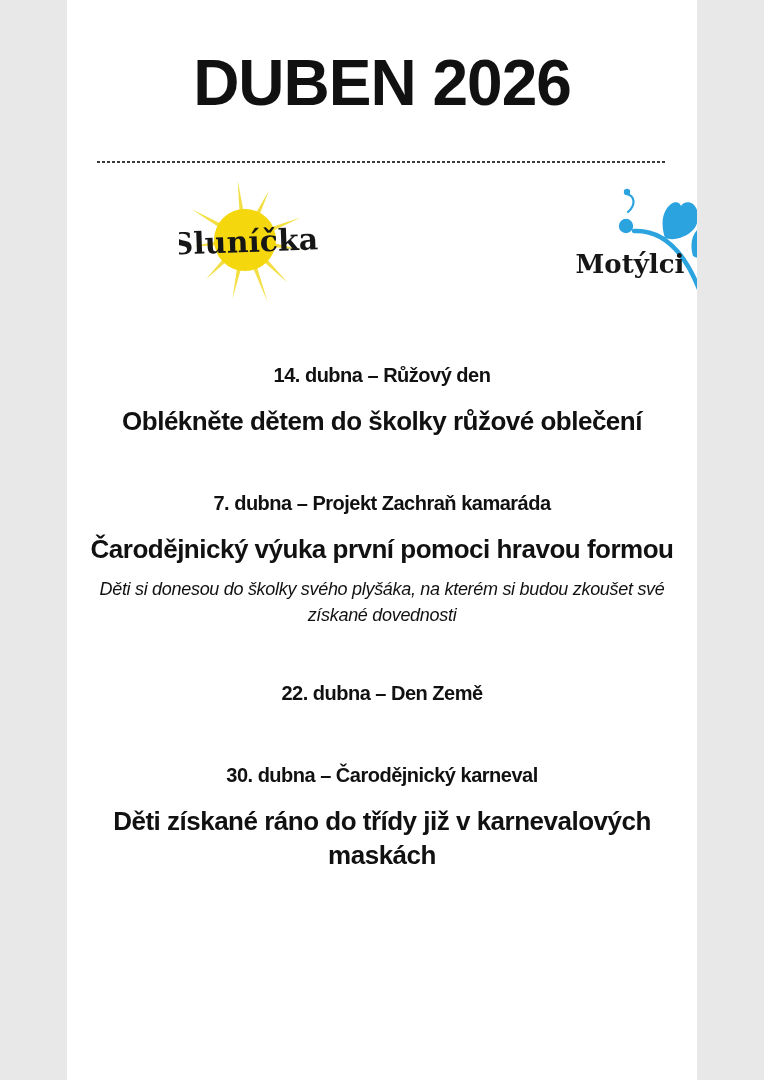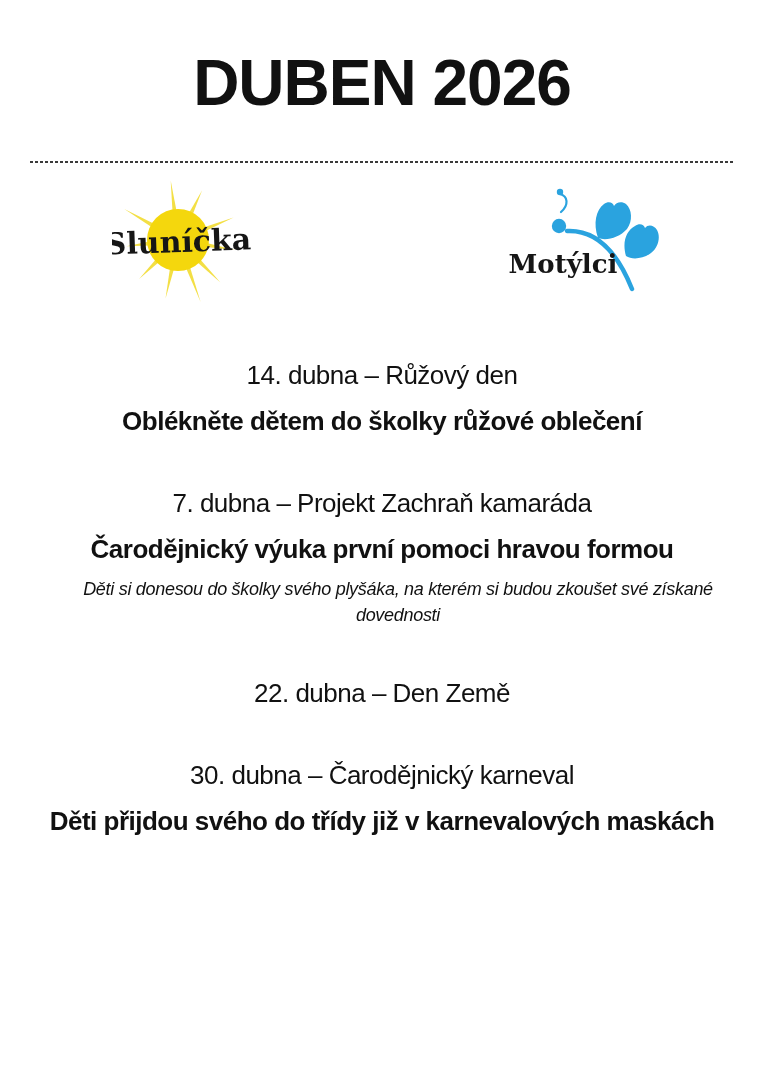--- a/index.html
+++ b/index.html
@@ -1,18 +1,18 @@
 <!DOCTYPE html>
 <html lang="cs"><head>
 <meta charset="utf-8">
 <style>
   html, body { margin: 0; padding: 0; background: #e8e8e8; }
   .page {
     position: relative;
-    width: 764px;
+    width: 630px;
     height: 1080px;
     margin: 0 auto;
     background: #ffffff;
     color: #111111;
     font-family: "Liberation Sans", sans-serif;
     overflow: hidden;
   }
   .page-title {
     margin-top: 48px;
     text-align: center;
@@ -39,34 +39,34 @@
     fill: #161616;
   }
   .sun-text { font-size: 30px; }
   .butterfly-text { font-size: 26px; }
   .events {
     margin-top: 40px;
     text-align: center;
   }
   .event { margin: 0 0 48px 0; }
   .event-heading {
-    font-size: 26px;
-    font-weight: normal;
+    font-size: 20px;
+    font-weight: bold;
     line-height: 34px;
     letter-spacing: -0.5px;
     margin: 0 0 12px 0;
   }
   .event-desc {
     font-size: 26px;
     font-weight: bold;
     line-height: 34px;
     letter-spacing: -0.5px;
     margin: 0;
   }
-  .event-notes { margin-top: 10px; margin-left: 32px; }
+  .event-notes { margin-top: 10px; }
   .event-note {
     font-size: 18px;
     font-style: italic;
     line-height: 26px;
     letter-spacing: -0.3px;
     margin: 0 20px;
   }
 </style>
 </head>
 <body>
@@ -126,18 +126,18 @@
         <p class="event-note">Děti si donesou do školky svého plyšáka, na kterém si budou zkoušet své získané dovednosti</p>
       </div>
     </div>
 
     <div class="event">
       <p class="event-heading">22. dubna – Den Země</p>
     </div>
 
     <div class="event">
       <p class="event-heading">30. dubna – Čarodějnický karneval</p>
-      <p class="event-desc">Děti přijdou svého do třídy již v karnevalových maskách</p>
+      <p class="event-desc">Děti získané ráno do třídy již v karnevalových maskách</p>
     </div>
 
   </div>
 
 </div>
 
 </body></html>

